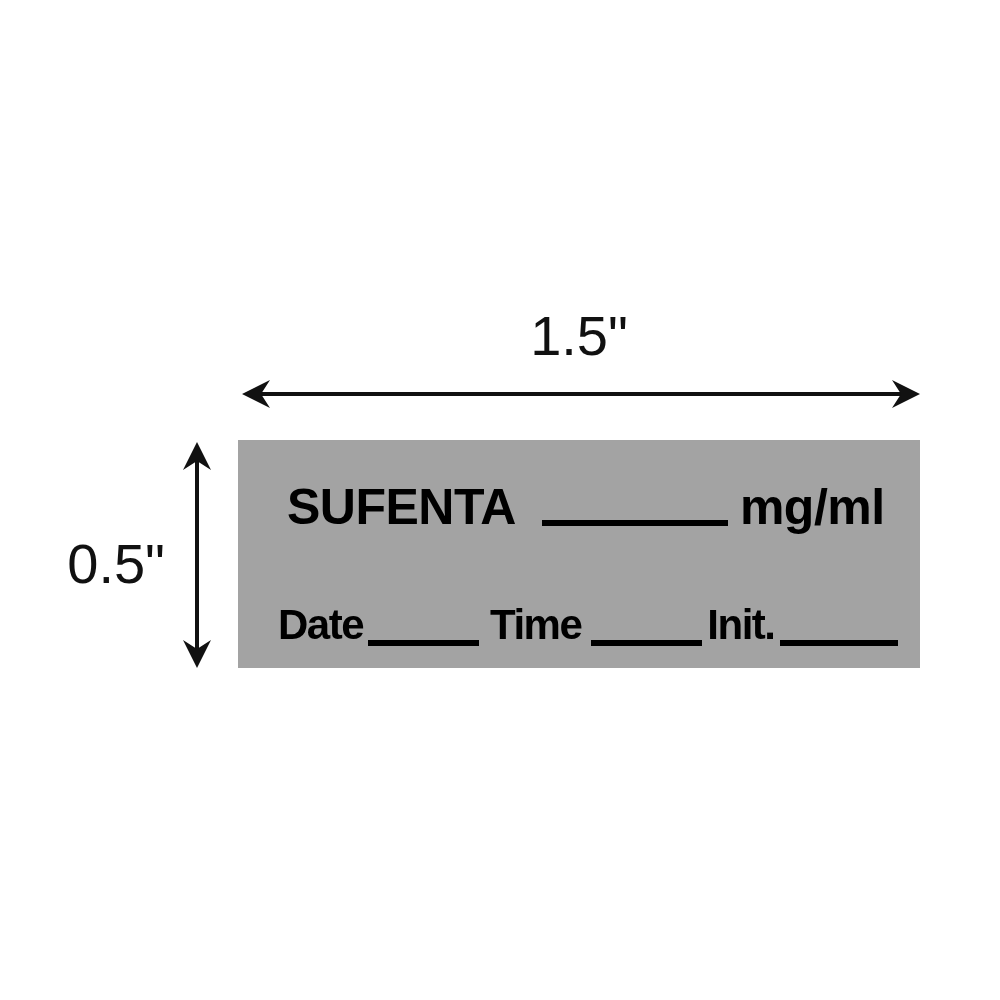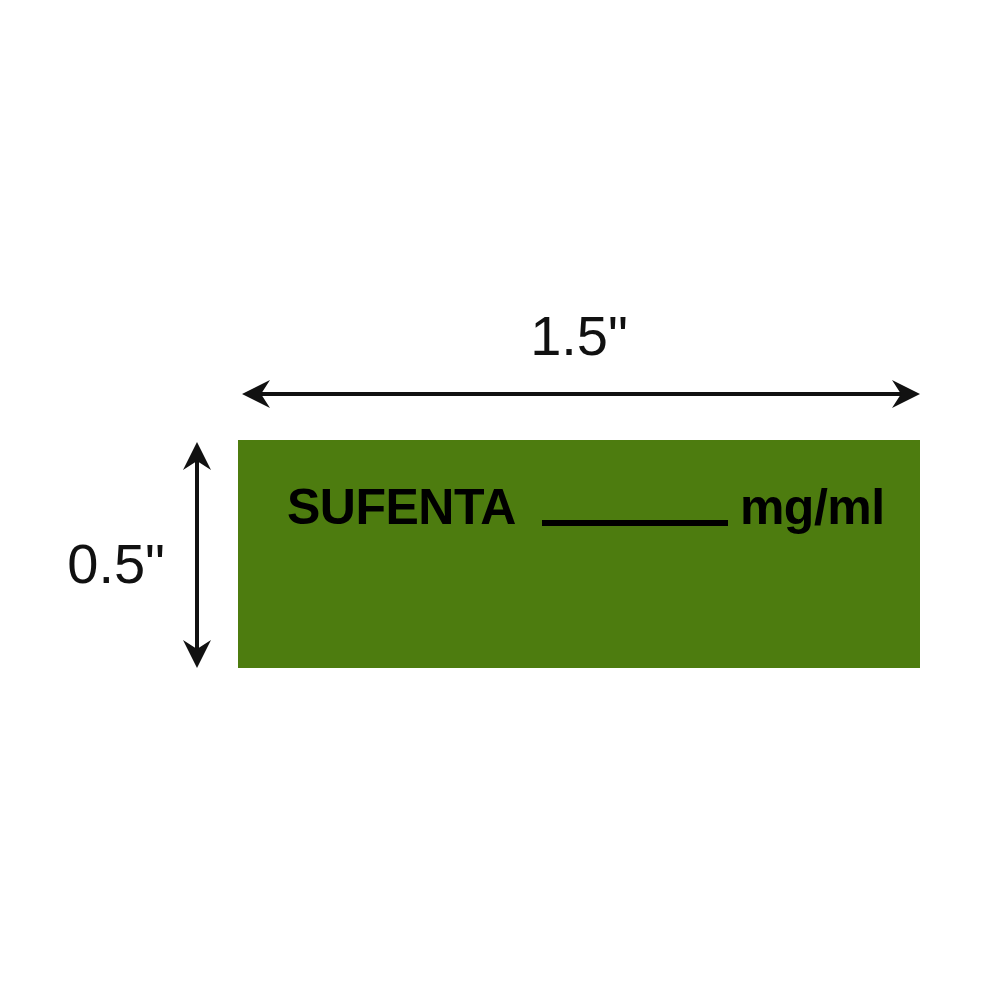--- a/index.html
+++ b/index.html
@@ -124,21 +124,24 @@
   </svg>
 
   <div class="dim-label dim-height">0.5"</div>
 
   <svg class="arrow-v" width="32" height="230" viewBox="0 0 32 230">
     <line class="arrow-line" x1="16" y1="18" x2="16" y2="212"></line>
     <polygon class="arrow-head" points="16,2 2,30 16,21 30,30"></polygon>
     <polygon class="arrow-head" points="16,228 2,200 16,209 30,200"></polygon>
   </svg>
 
-  <div class="tape-label" style="background-color: #4d7c0f;">
+  <div class="tape-label" style="background-color: #a3a3a3;">
 
     <div class="tape-line1">
       <span>SUFENTA</span><span class="blank blank-conc"></span><span class="unit">mg/ml</span>
     </div>
 
+    <div class="tape-line2">
+      <span>Date</span><span class="blank blank-date"></span><span class="time-label">Time</span><span class="blank blank-time"></span><span class="init-label">Init.</span><span class="blank blank-init"></span>
+    </div>
 
   </div>
 </div>
 
 </body></html>

